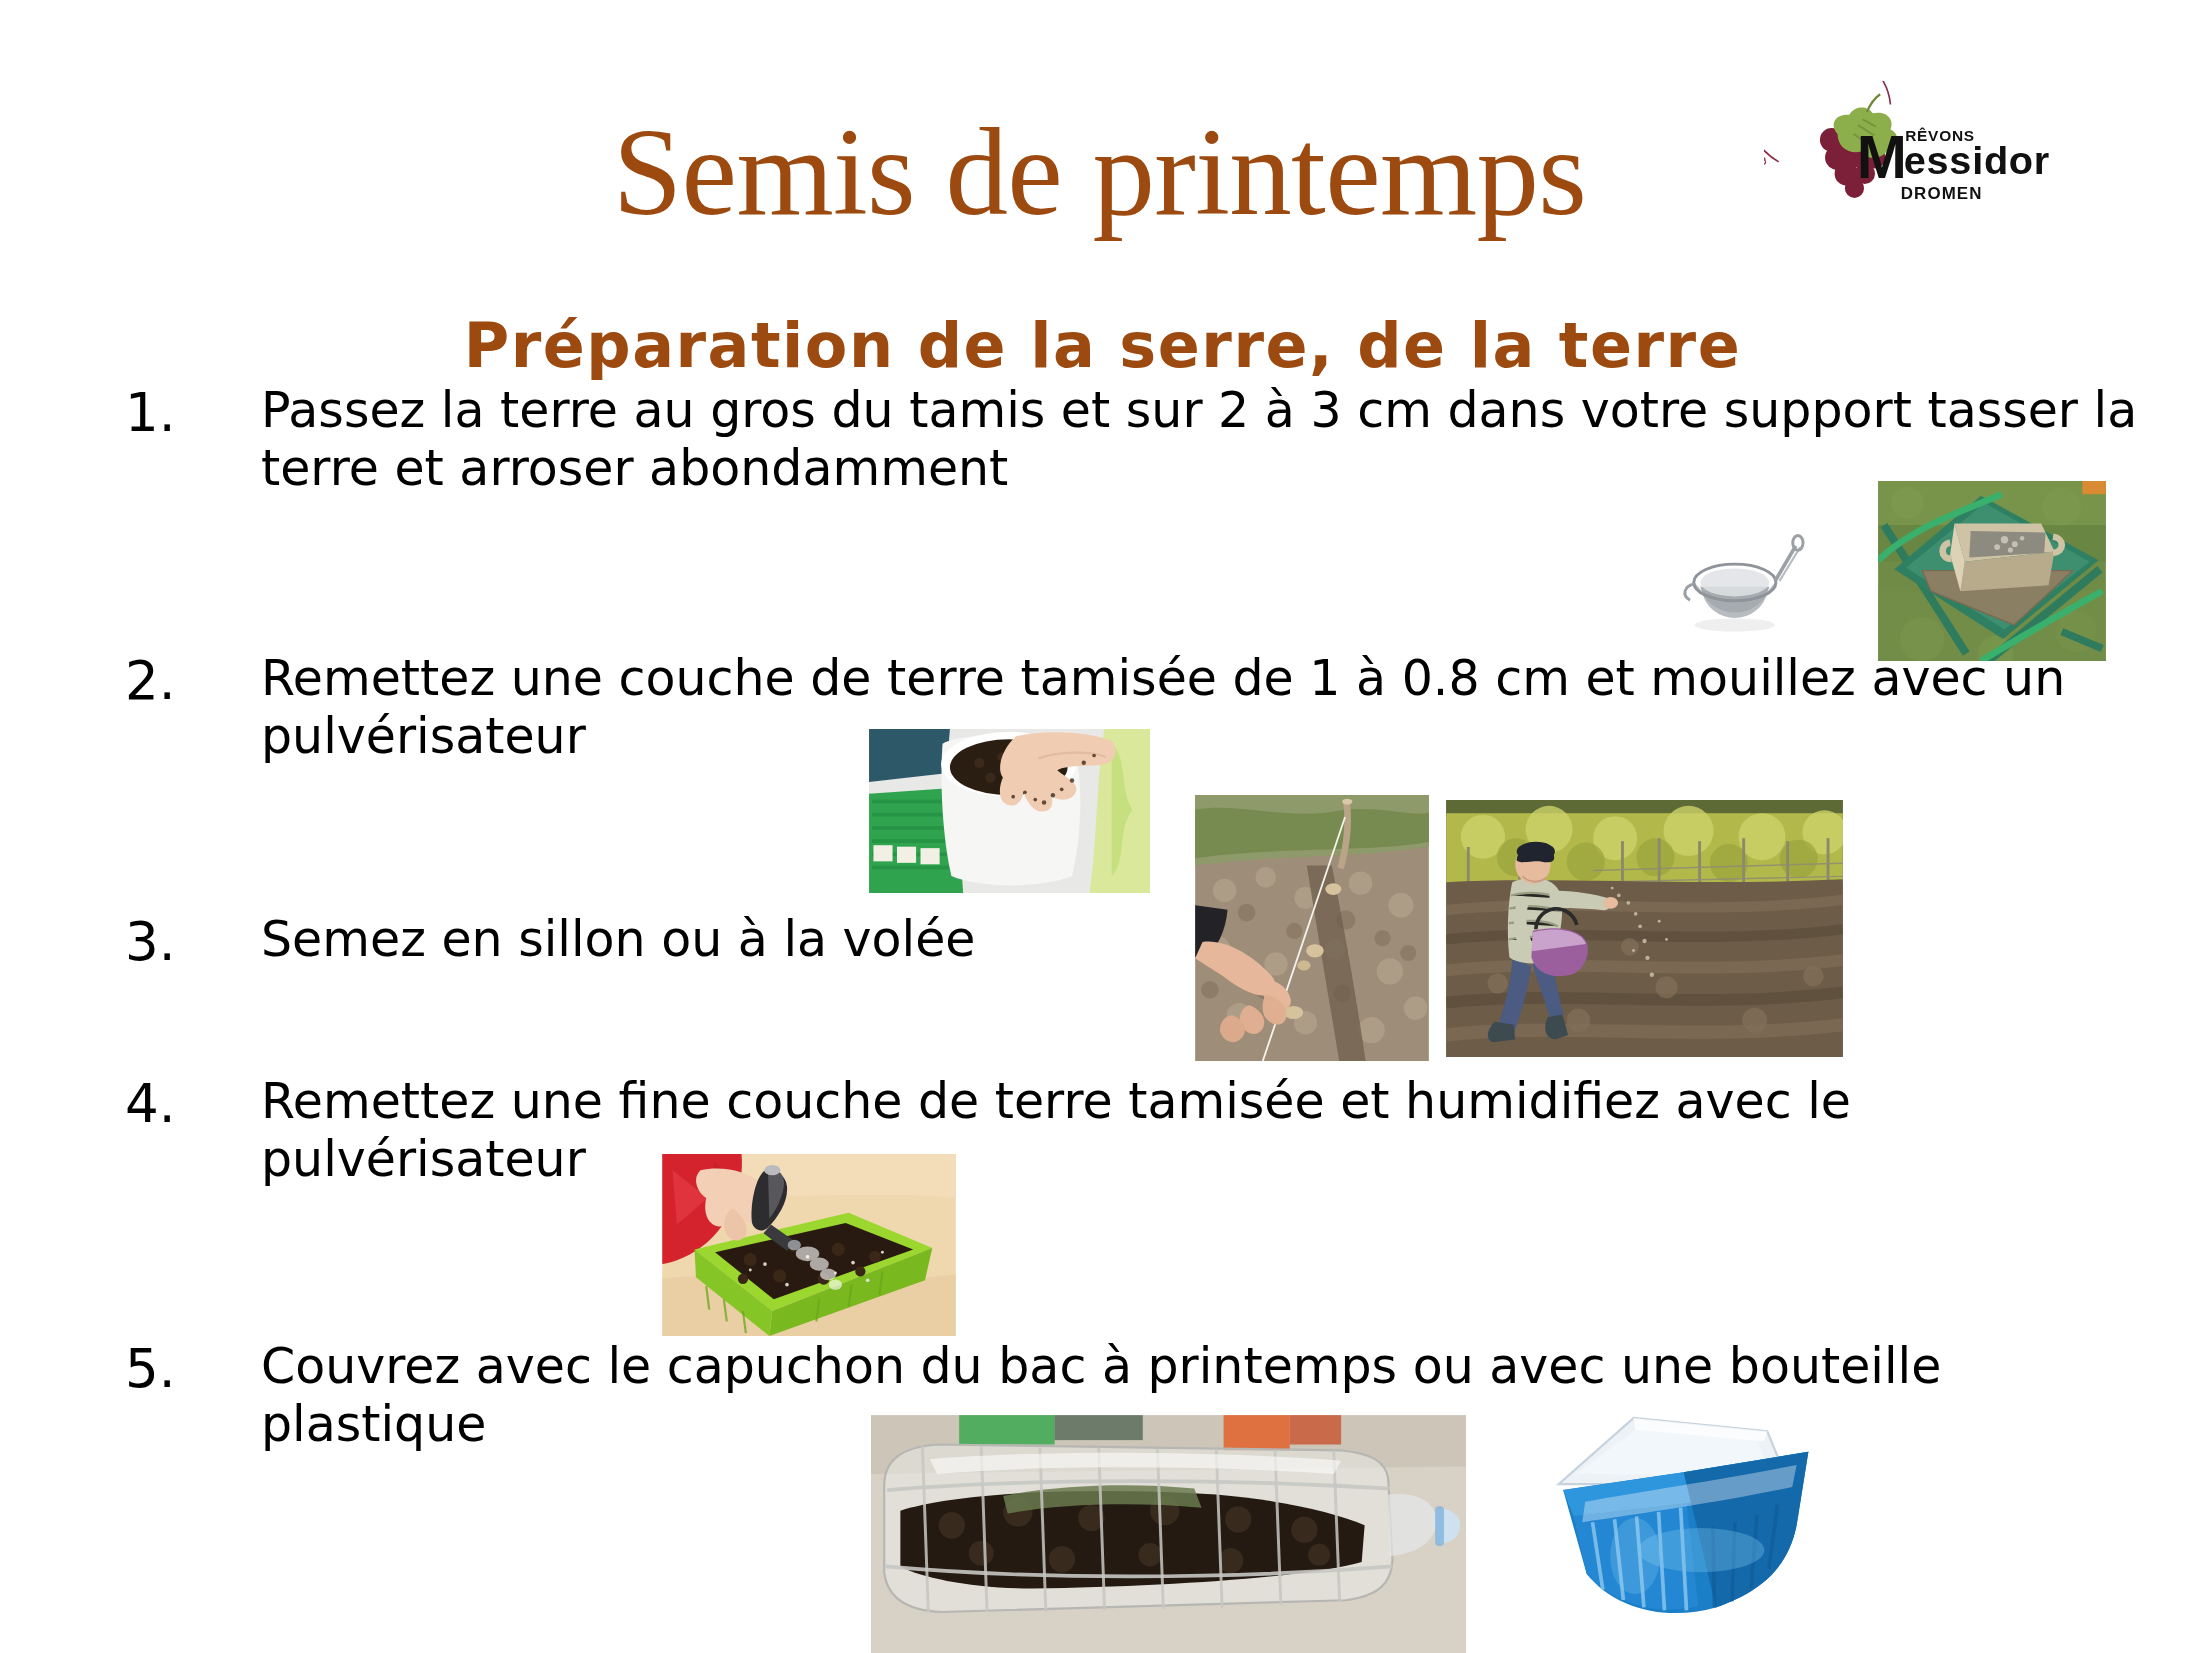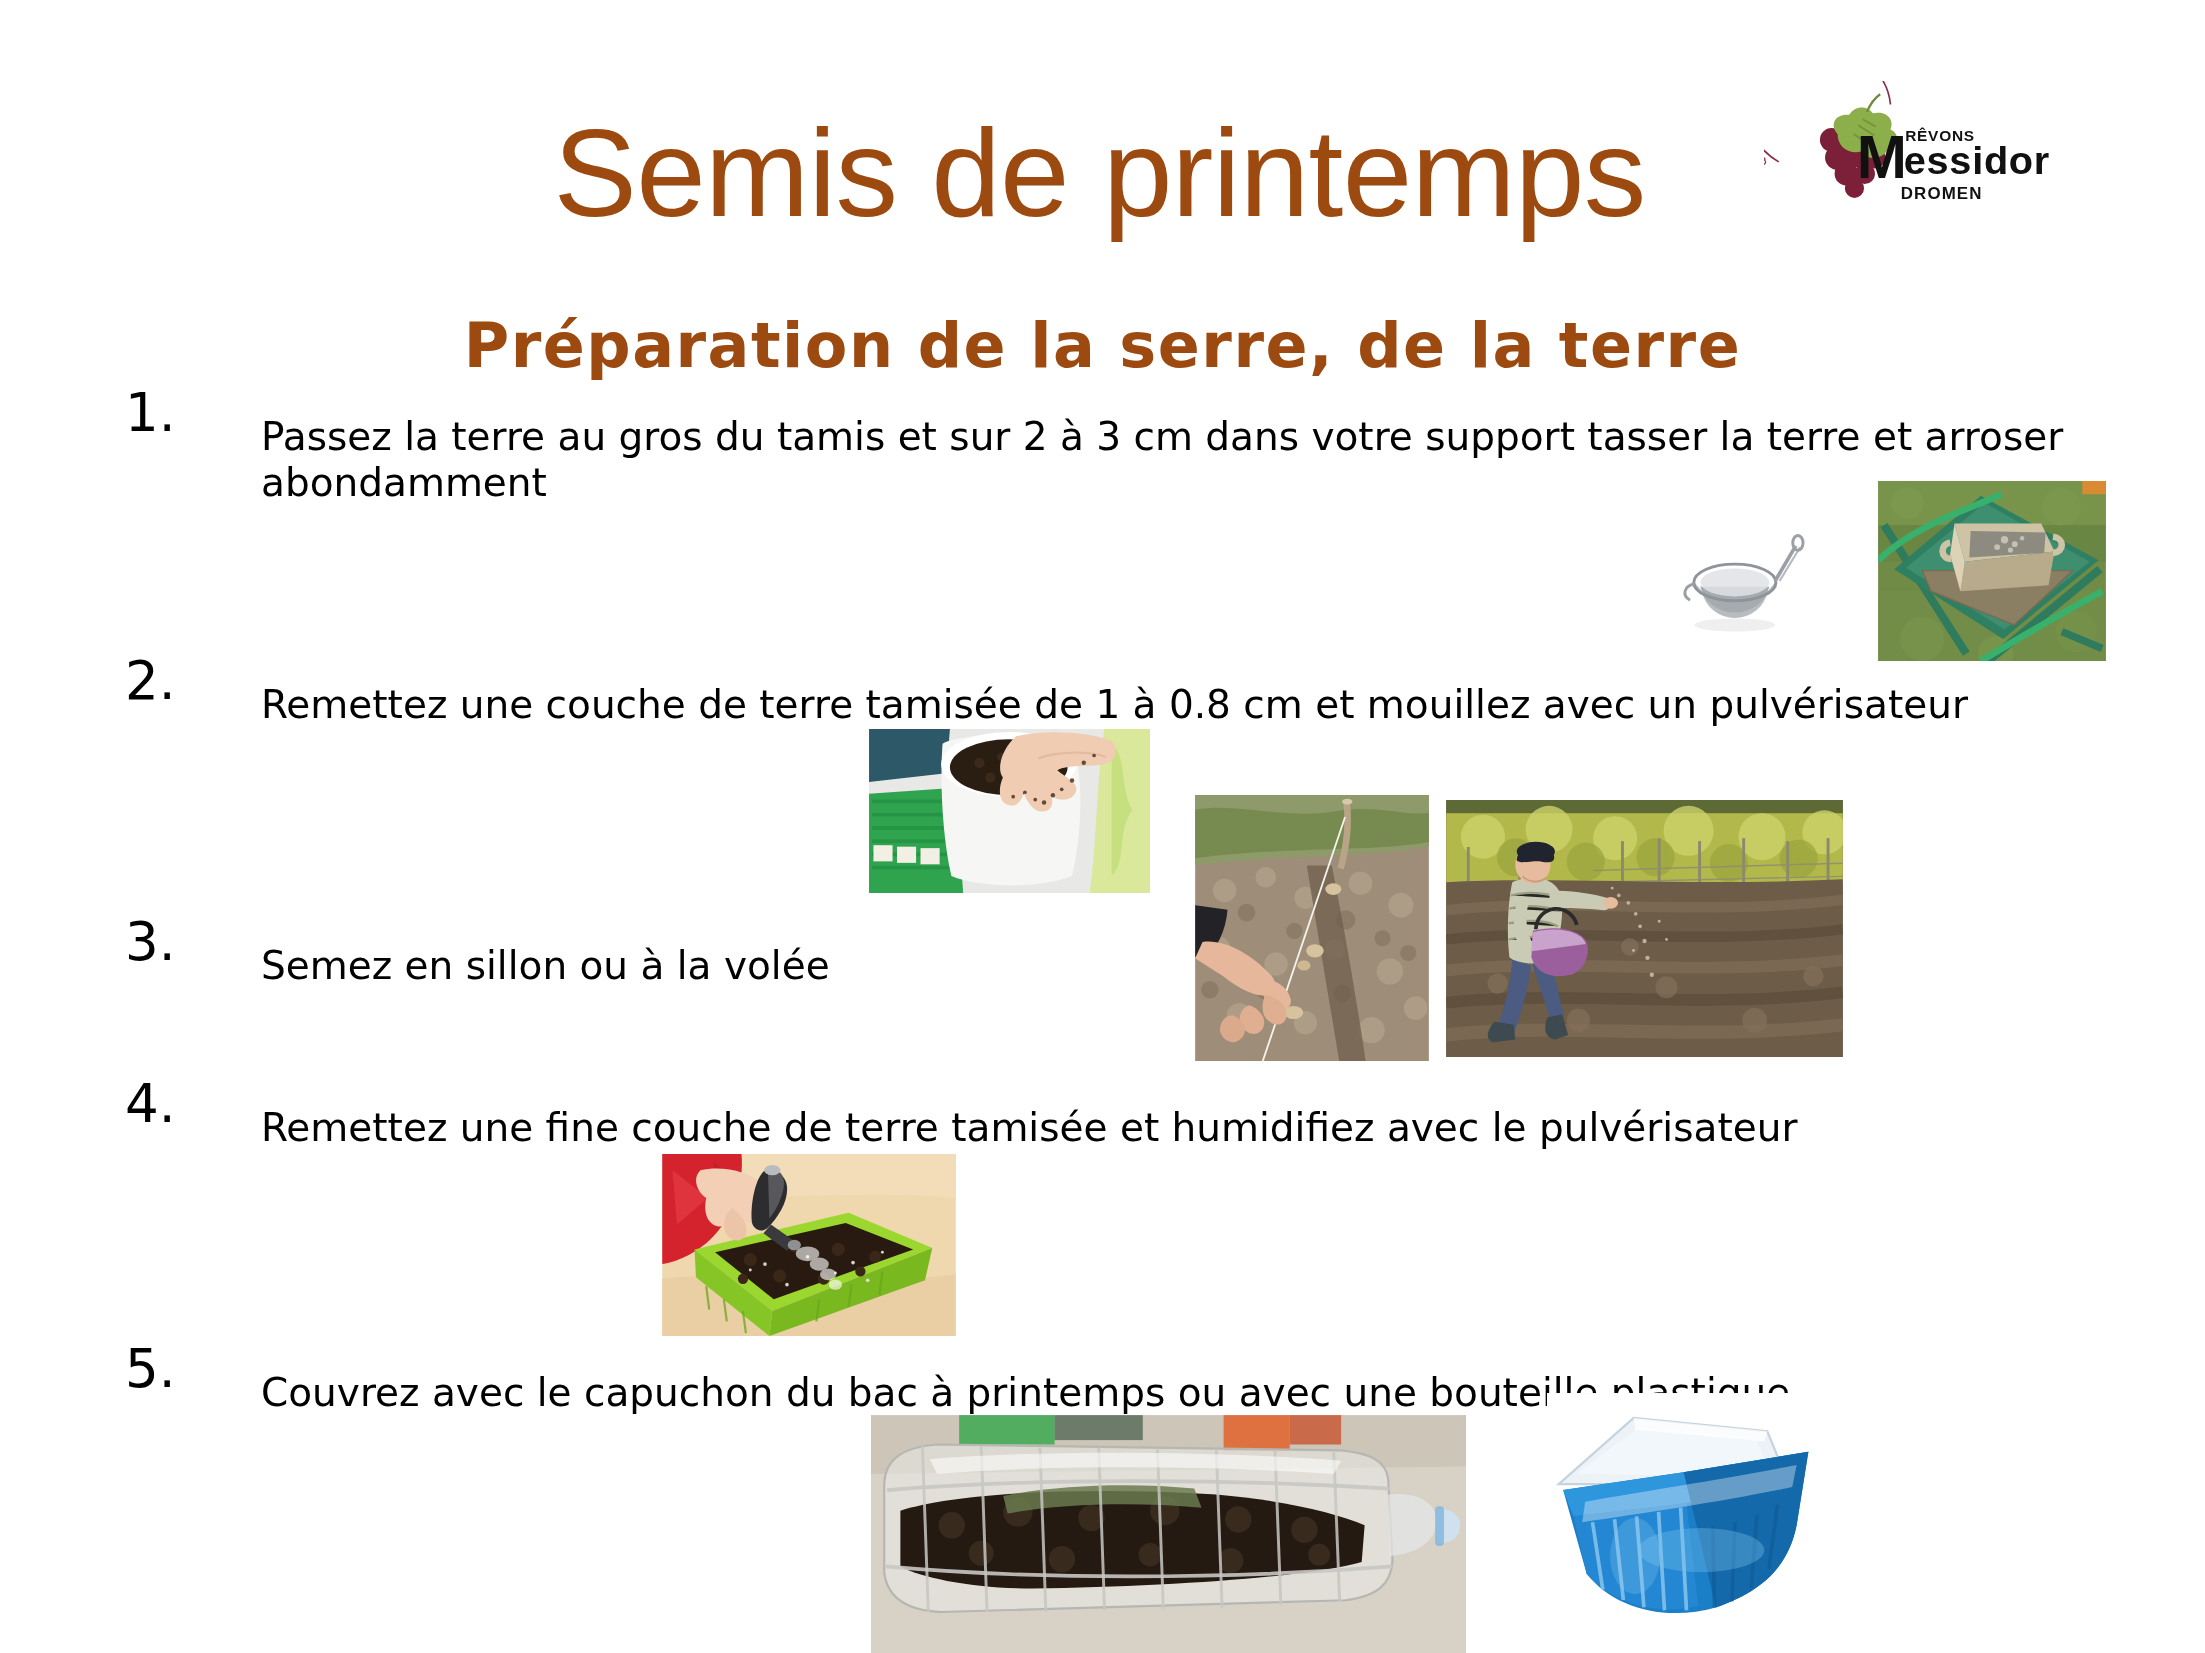--- a/index.html
+++ b/index.html
@@ -9,21 +9,21 @@
     font-family:"DejaVu Sans", sans-serif;
     overflow:hidden;
     position:relative;
   }
   .slide{position:absolute;inset:0;background:#fff;}
 
   
   .title{
     position:absolute;left:0;right:6px;top:110px;
     text-align:center;
-    font-family:Liberation Sans, sans-serif;
+    font-family:Liberation Serif, serif;
     font-size:125px;
     line-height:1.0;
     color:#9C4A10;
     letter-spacing:-0.7px;
     white-space:nowrap;
   }
   .subtitle{
     position:absolute;left:0;right:0;top:309px;
     text-align:center;
     font-family:"DejaVu Sans", sans-serif;
@@ -41,23 +41,22 @@
   
   .list{position:absolute;left:0;top:382px;width:2205px;}
   .item{position:absolute;left:125px;width:2044px;}
   .item .num{
     position:absolute;left:0;top:0;width:110px;
     font-size:53px;color:#000;line-height:1.18;
     font-family:"DejaVu Sans", sans-serif;
   }
   .item .body{
     margin-left:136px;
-    font-size:39px;color:#000;line-height:1.18;
+    font-size:49px;color:#000;line-height:1.18;
     font-family:"DejaVu Sans", sans-serif;
-    margin-top:32px;
   }
   .i1{top:0px;}
   .i2{top:268px;}
   .i3{top:529px;}
   .i4{top:691px;}
   .i5{top:956px;}
 
   
   .photo{position:absolute;overflow:hidden;}
   .photo svg{display:block;width:100%;height:100%;}

